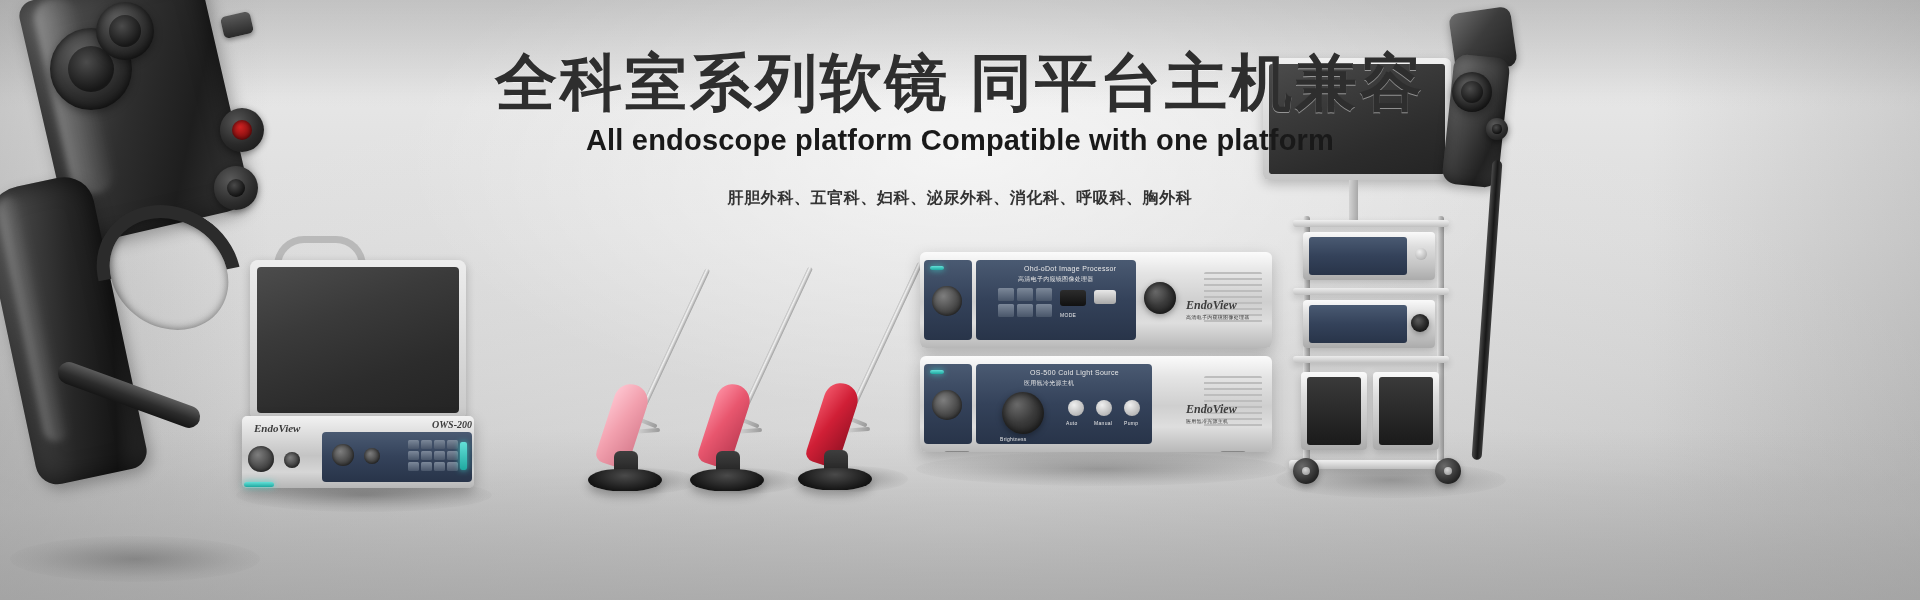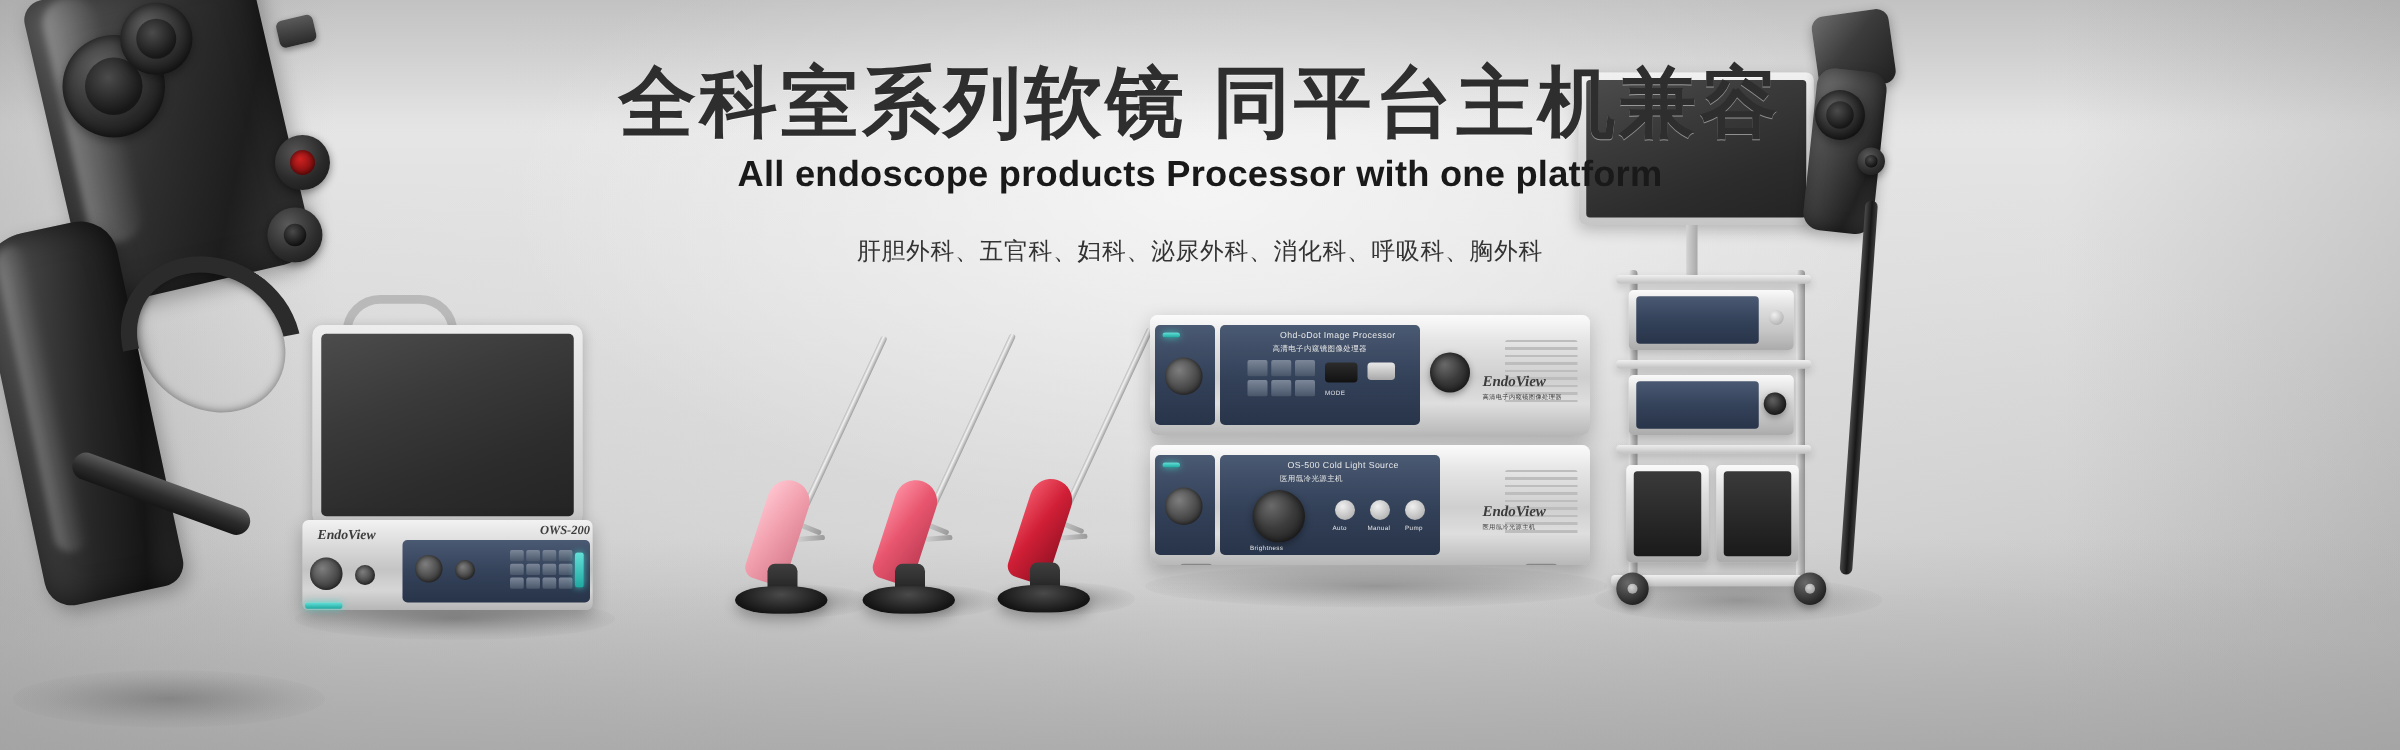--- a/index.html
+++ b/index.html
@@ -45,21 +45,21 @@
     text-shadow:0 1px 0 rgba(255,255,255,.45);
     white-space:pre;
   }
   #title-en{
     margin-top:6px;
     font-size:29px; font-weight:700; color:#191919;
     letter-spacing:.2px; line-height:1.2;
   }
   #sub-cn{
     margin-top:30px;
-    font-size:19px; font-weight:400; color:#333;
+    font-size:16px; font-weight:700; color:#333;
     letter-spacing:.6px;
   }
   #sub-en{
     margin-top:5px;
     font-size:18px; font-weight:400; color:#2f2f2f;
     letter-spacing:.1px;
   }
 
   
   .dev{ position:absolute; }
@@ -342,21 +342,21 @@
 </head>
 <body>
 
 <div id="banner">
 
   <div id="vignette"></div>
   <div class="floor"></div>
 
   <div id="headline">
     <div id="title-cn">全科室系列软镜 同平台主机兼容</div>
-    <div id="title-en">All endoscope products Processor with one platform</div>
+    <div id="title-en">All endoscope platform Compatible with one platform</div>
     <div id="sub-cn">肝胆外科、五官科、妇科、泌尿外科、消化科、呼吸科、胸外科</div>
   </div>
 
   <div class="shadow-ellipse" style="left:10px;bottom:18px;width:250px;height:46px;"></div>
   <div id="scope-left" class="dev">
     <div class="tab-top" style="left:168px;top:-4px;width:40px;height:26px;transform:rotate(-13deg);"></div>
     <div class="tab-top" style="left:232px;top:34px;width:30px;height:22px;transform:rotate(-13deg);"></div>
     <div class="body"></div>
     <div class="hilite"></div>
 

